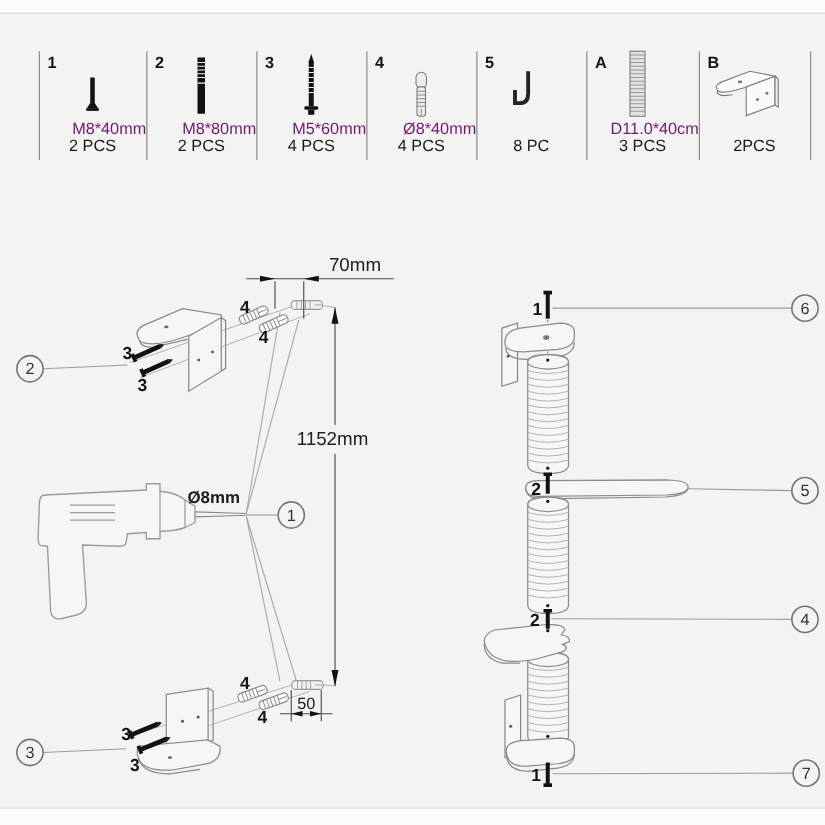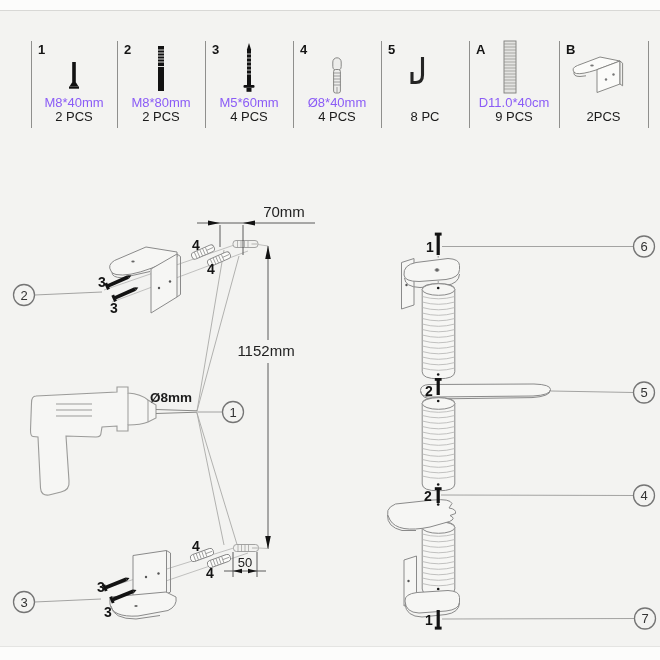--- a/index.html
+++ b/index.html
@@ -3,21 +3,21 @@
 <meta charset="utf-8">
 <style>
   html,body{margin:0;padding:0;background:#e8e8e6}
   .stage{position:relative;width:660px;height:660px;background:#f3f3f1;
          font-family:"Liberation Sans",sans-serif;overflow:hidden}
   .strip-top{position:absolute;left:0;top:0;width:660px;height:10px;background:#fcfcfb;border-bottom:1px solid #d8d8d6}
   .strip-bottom{position:absolute;left:0;top:646px;width:660px;height:14px;background:#fcfcfb;border-top:1px solid #e4e4e2}
   .vdiv{position:absolute;top:41px;height:87px;width:1px;background:#8f8f8d}
   .cell{position:absolute;top:41px;height:87px}
   .pid{position:absolute;top:1px;left:7px;font-size:13px;font-weight:bold;color:#141414}
-  .spec{position:absolute;top:54px;left:0;width:100%;text-align:center;font-size:13px;color:#8b5cf6;white-space:nowrap}
+  .spec{position:absolute;top:54px;left:0;width:100%;text-align:right;font-size:13px;color:#701a75;white-space:nowrap}
   .cnt{position:absolute;top:68px;left:0;width:100%;text-align:center;font-size:13px;color:#1a1a1a;white-space:nowrap}
   .icw{position:absolute;left:50%;transform:translateX(-50%)}
   svg text{font-family:"Liberation Sans",sans-serif}
   .ln{stroke:#8a8a8a;fill:none;stroke-width:1}
   .fillp{fill:#f6f6f4;stroke:#8a8a8a;stroke-width:1}
   .thin{stroke:#b3b3b1;stroke-width:.8;fill:none}
   .wedge{stroke:#a9a9a7;stroke-width:.9;fill:none}
   .dim{stroke:#4a4a4a;stroke-width:.9;fill:none}
   .lead{stroke:#9a9a98;stroke-width:.9;fill:none}
   .blk{fill:#121212}
@@ -139,21 +139,21 @@
             <line x1="2" y1="31" x2="14" y2="31"></line>
           <line x1="2" y1="34" x2="14" y2="34"></line>
             <line x1="2" y1="37" x2="14" y2="37"></line>
           <line x1="2" y1="40" x2="14" y2="40"></line>
             <line x1="2" y1="43" x2="14" y2="43"></line>
           <line x1="2" y1="46" x2="14" y2="46"></line>
             <line x1="2" y1="49" x2="14" y2="49"></line>
         </g>
       </svg>
       <div class="spec">D11.0*40cm</div>
-      <div class="cnt">9 PCS</div>
+      <div class="cnt">3 PCS</div>
     </div>
 
     <div class="cell" style="left:559px;width:89px">
       <div class="pid">B</div>
       <svg class="icw" style="top:9px;margin-left:-6px" width="56" height="46">
         <path d="M4,22 Q1,18 7.5,15.5 L30,7 L50,11 L26,20 Q12,24.5 6.5,23.5 Q4.5,23 4,22 Z" fill="#fbfbf9" stroke="#7d7d7b" stroke-width="0.9"></path>
         <path d="M4,22 Q3,26.5 10,26.5 L16,25.8" fill="none" stroke="#7d7d7b" stroke-width="0.9"></path>
         <path d="M27,19.6 L50,11 L50,34 L27,42.5 Z" fill="#fbfbf9" stroke="#7d7d7b" stroke-width="0.9"></path>
         <path d="M50,11 L52.6,13.2 L52.6,35.8 L50,34 Z" fill="#f0f0ee" stroke="#7d7d7b" stroke-width="0.9"></path>
         <ellipse cx="22" cy="15.5" rx="1.8" ry="1.1" fill="#777"></ellipse>

